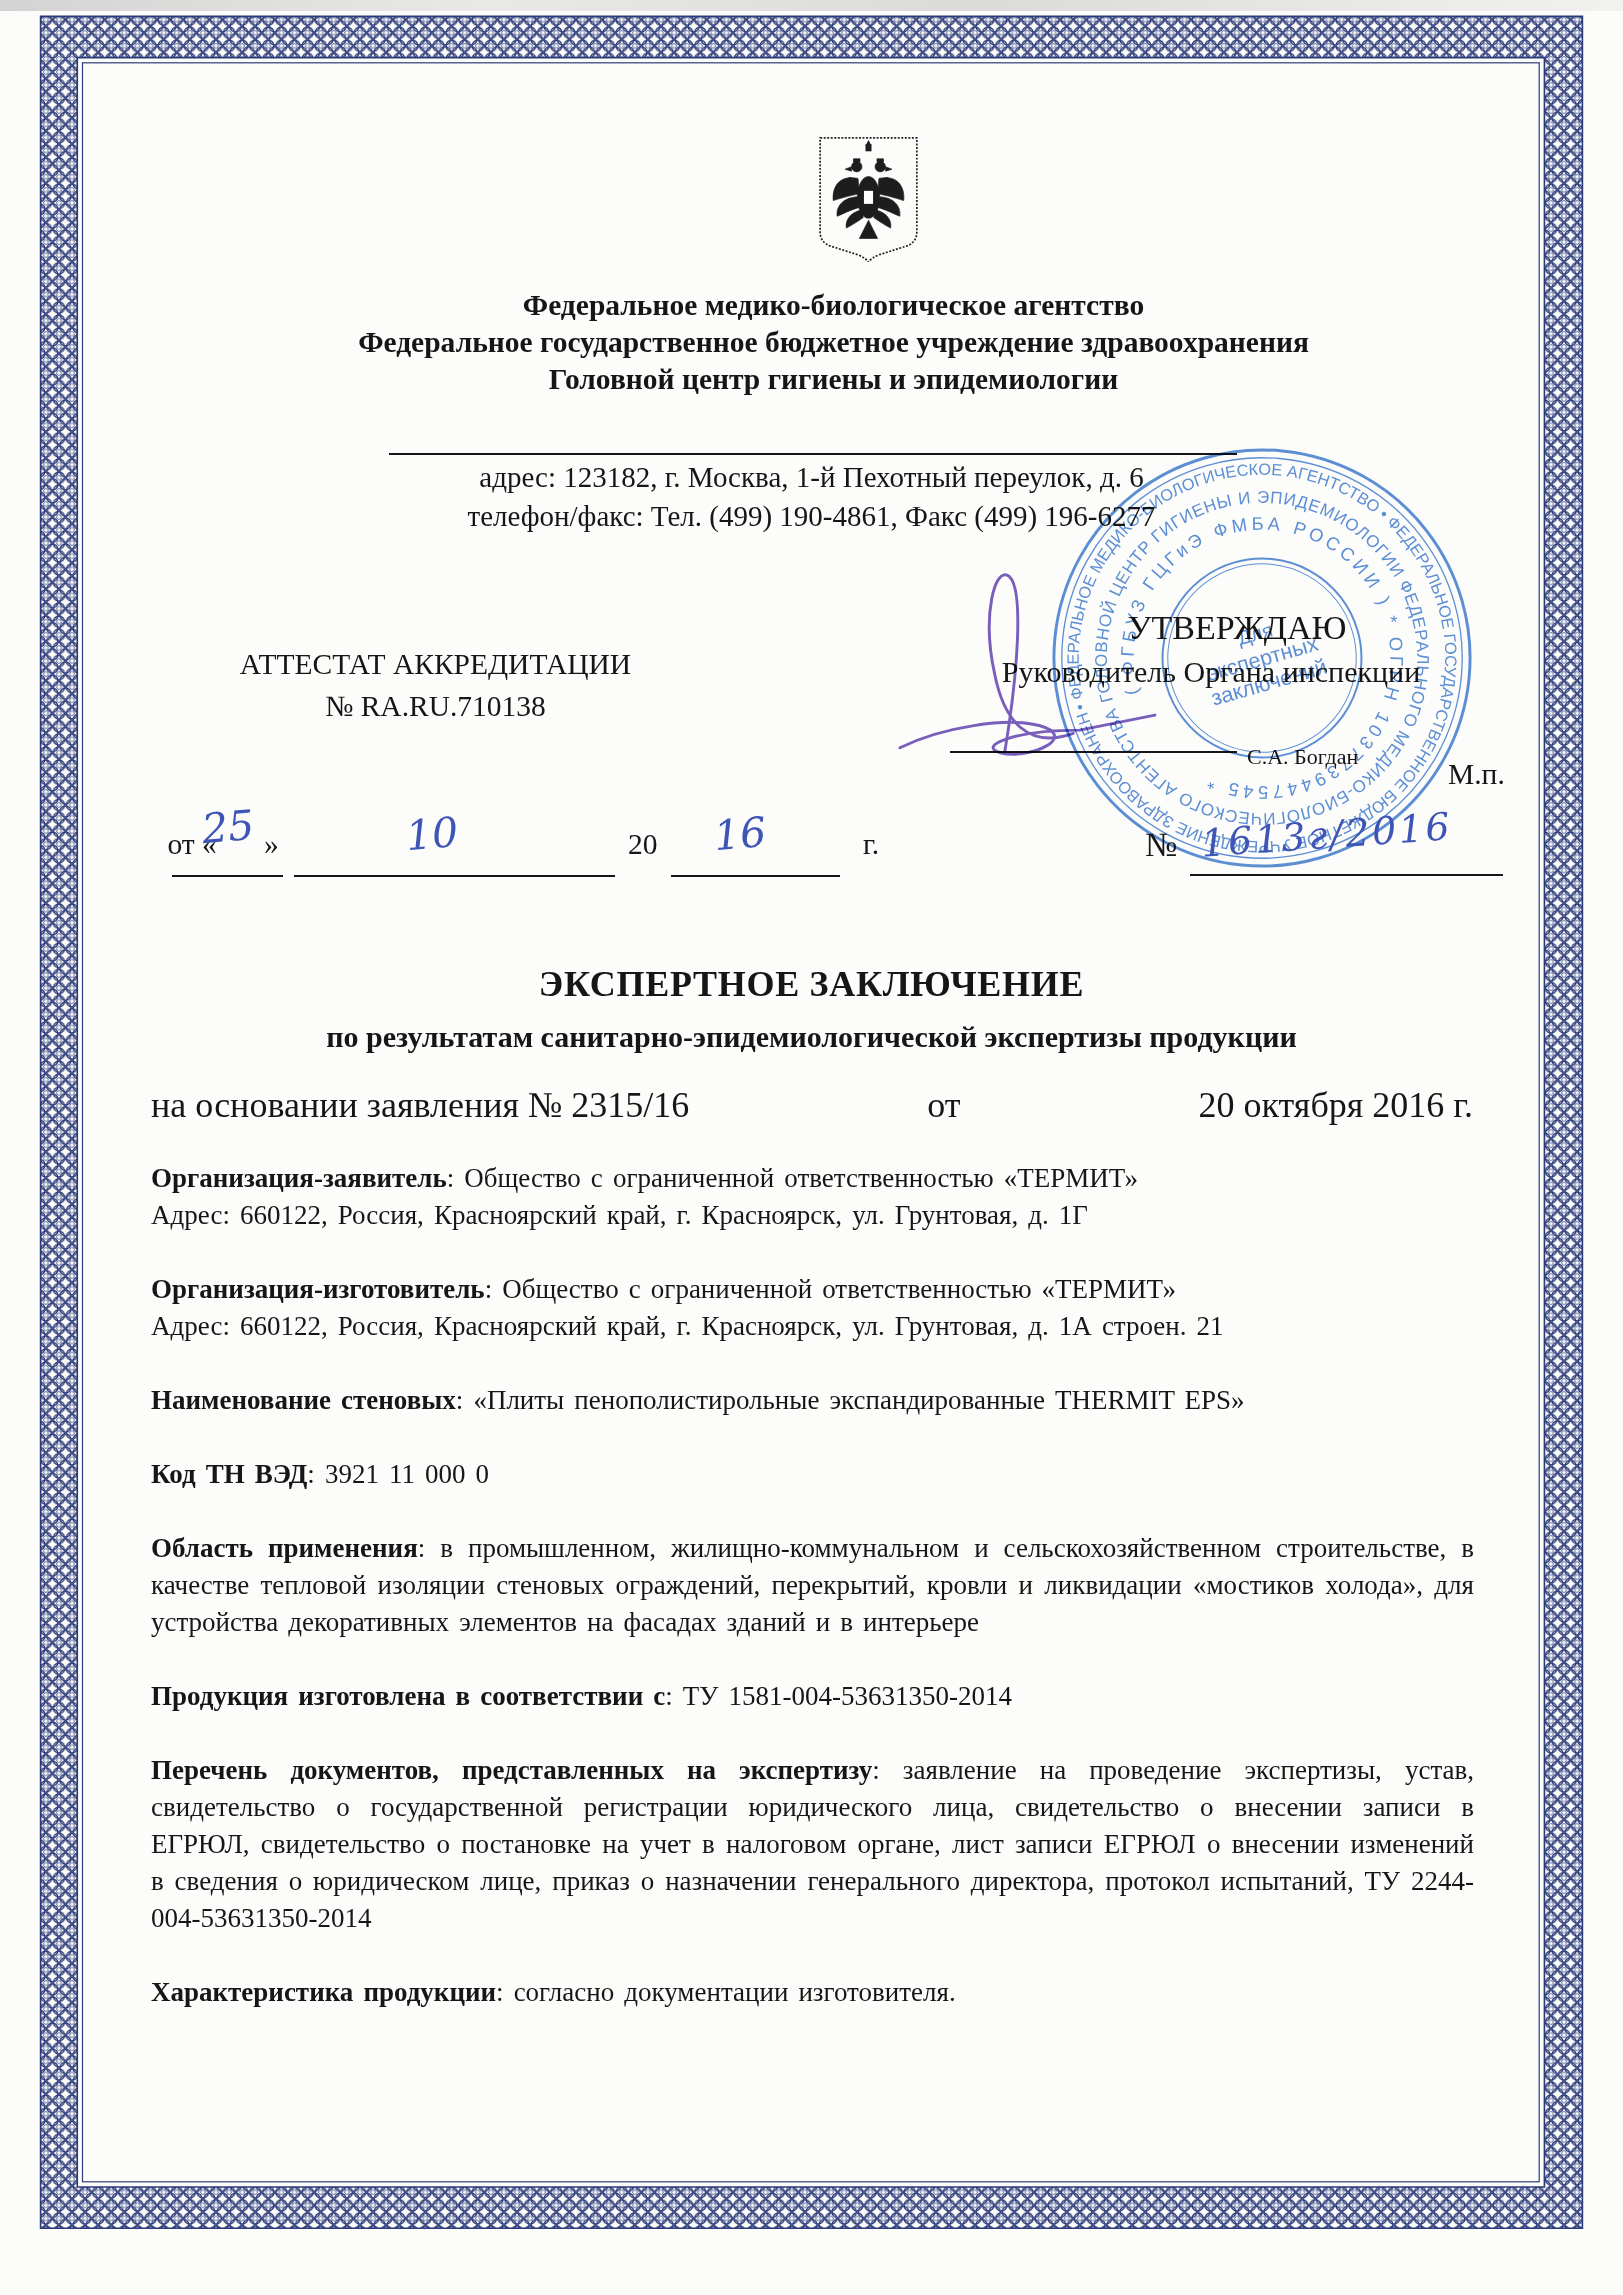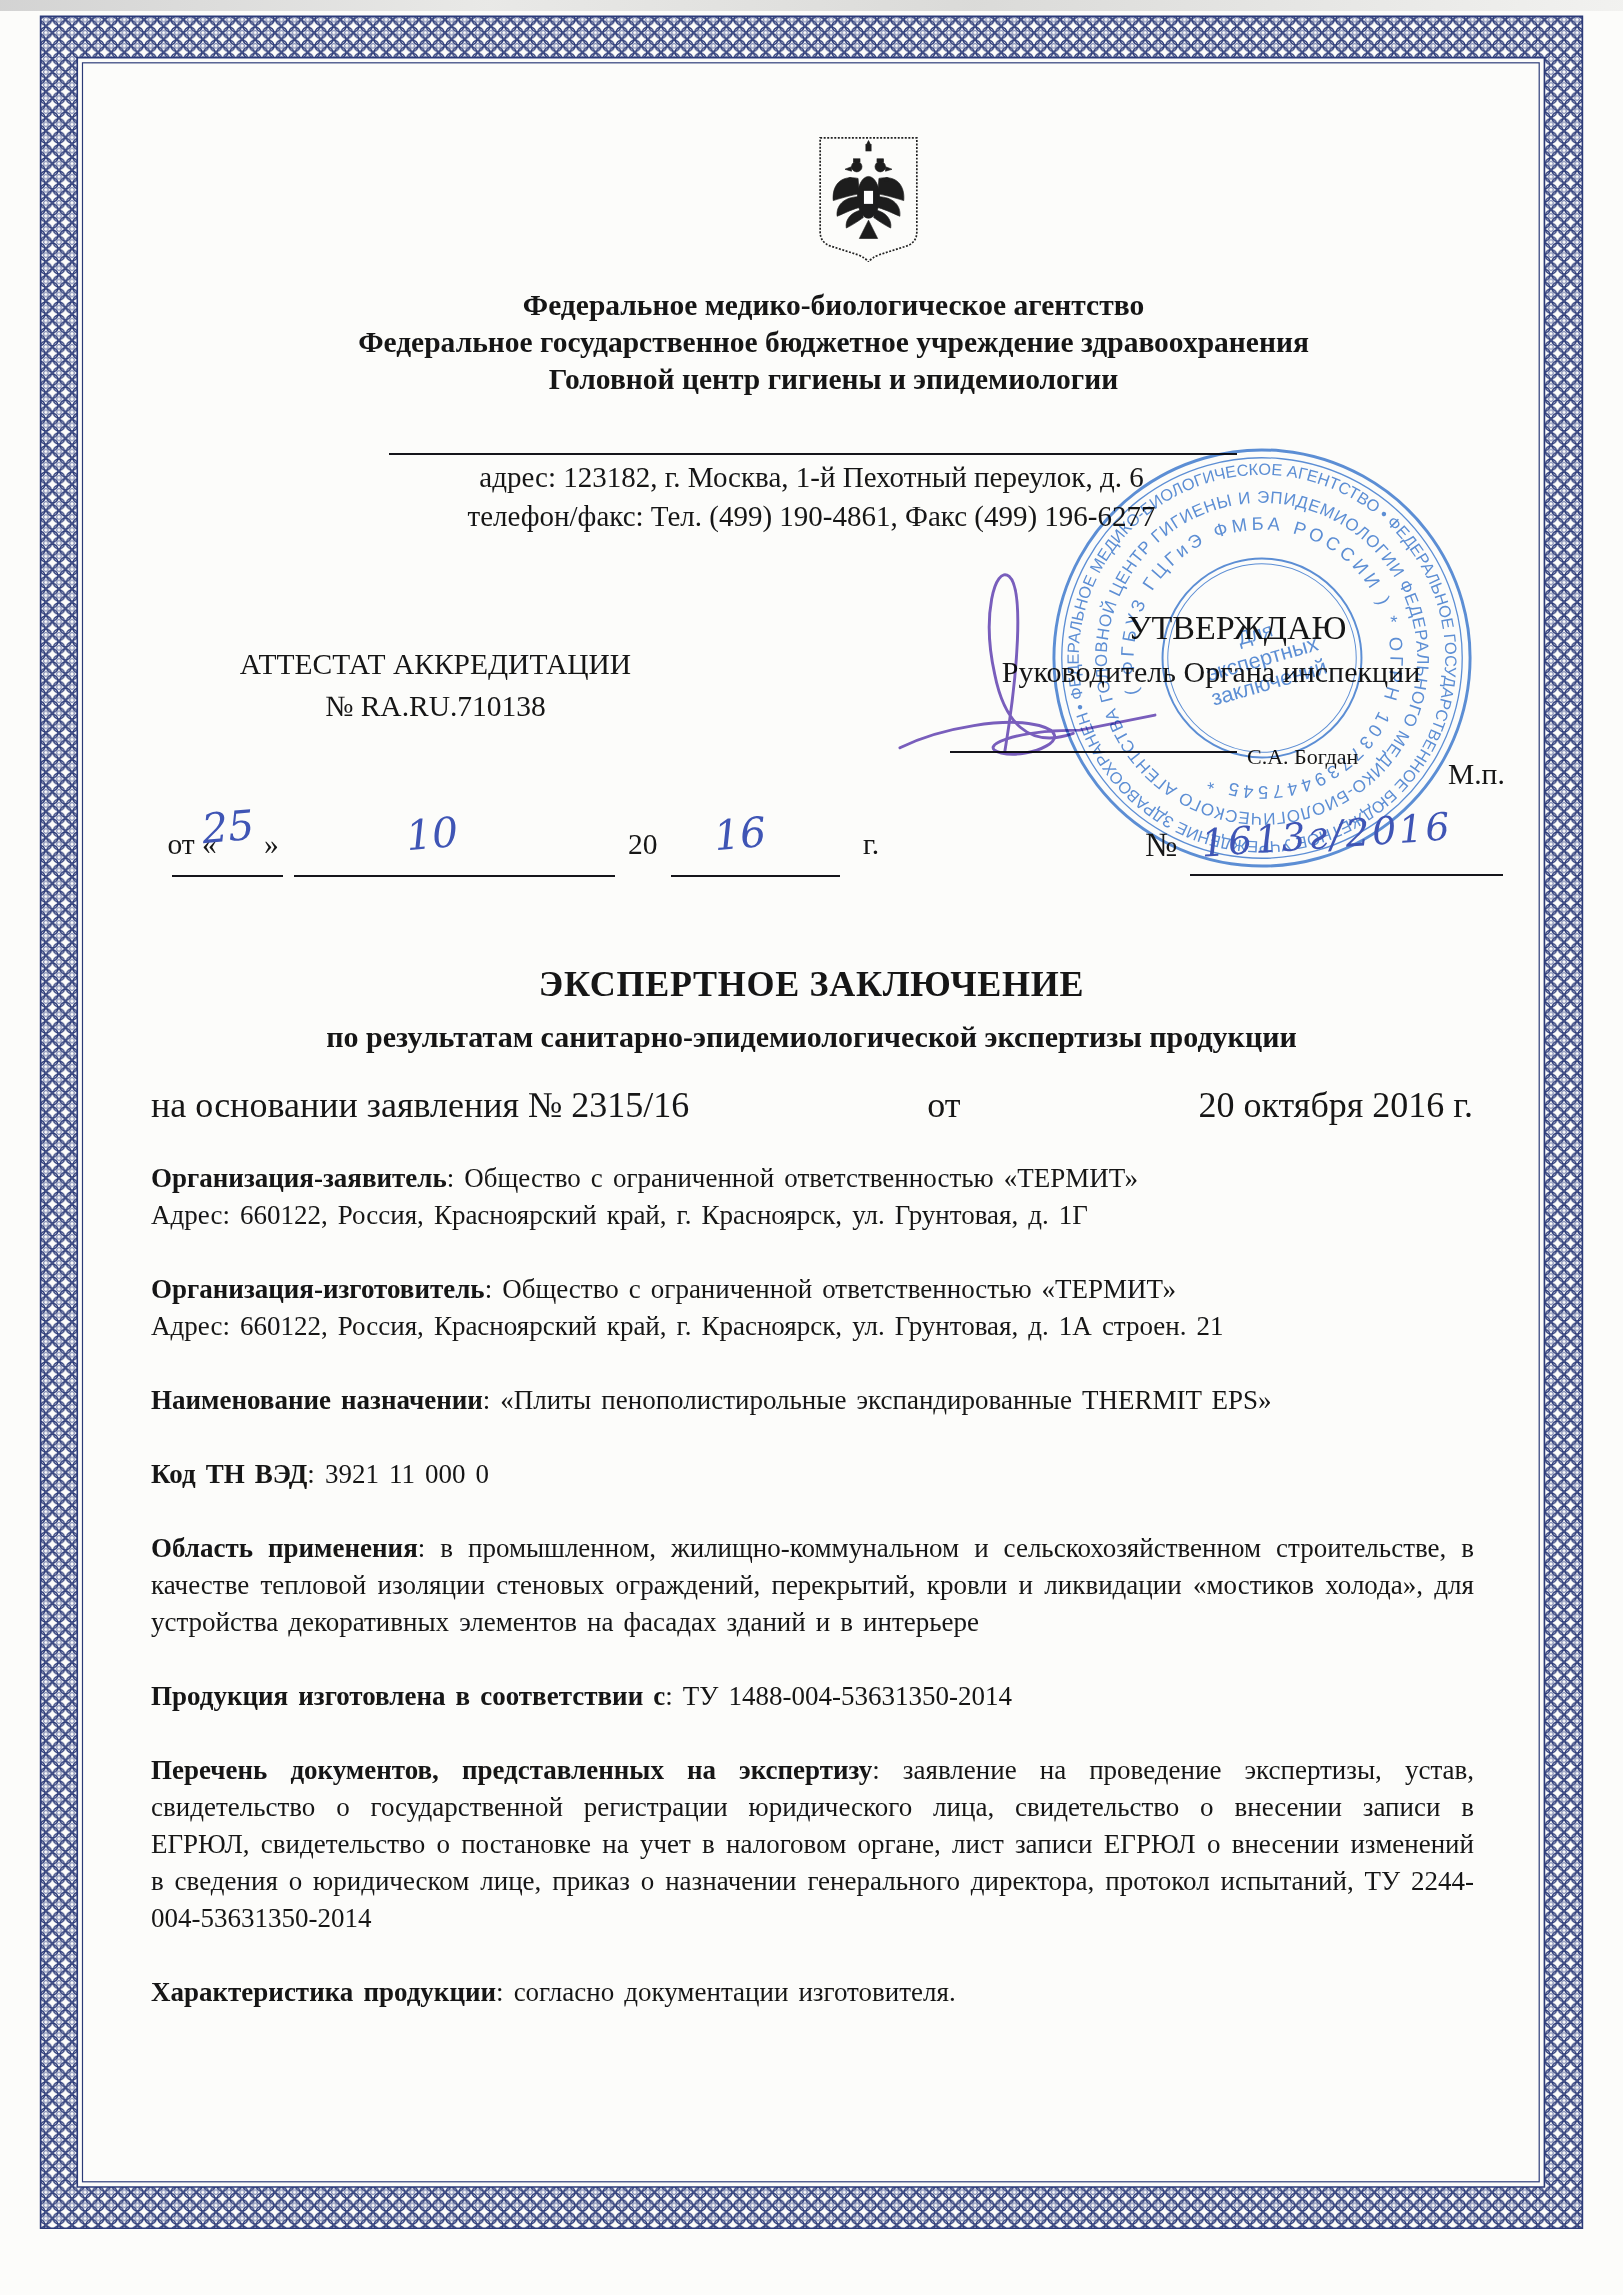--- a/index.html
+++ b/index.html
@@ -186,30 +186,30 @@
   <div class="abs body">
     <p class="sec">
       <span class="line"><b>Организация-заявитель</b><span>: Общество с ограниченной ответственностью «ТЕРМИТ»</span></span>
       <span class="line">Адрес: 660122, Россия, Красноярский край, г. Красноярск, ул. Грунтовая, д. 1Г</span>
     </p>
     <p class="sec">
       <span class="line"><b>Организация-изготовитель</b><span>: Общество с ограниченной  ответственностью «ТЕРМИТ»</span></span>
       <span class="line">Адрес: 660122, Россия, Красноярский край, г. Красноярск, ул. Грунтовая, д. 1А строен. 21</span>
     </p>
     <p class="sec">
-      <b>Наименование назначении</b><span>: «Плиты пенополистирольные экспандированные THERMIT EPS»</span>
+      <b>Наименование стеновых</b><span>: «Плиты пенополистирольные экспандированные THERMIT EPS»</span>
     </p>
     <p class="sec">
       <b>Код ТН ВЭД</b><span>: 3921 11 000 0</span>
     </p>
     <p class="sec">
       <b>Область применения</b><span>: в промышленном, жилищно-коммунальном и сельскохозяйственном строительстве, в качестве тепловой изоляции стеновых ограждений, перекрытий, кровли и ликвидации «мостиков холода», для устройства декоративных элементов на фасадах зданий и в интерьере</span>
     </p>
     <p class="sec">
-      <b>Продукция изготовлена в соответствии с</b><span>: ТУ 1488-004-53631350-2014</span>
+      <b>Продукция изготовлена в соответствии с</b><span>: ТУ 1581-004-53631350-2014</span>
     </p>
     <p class="sec">
       <b>Перечень документов, представленных на экспертизу</b><span>: заявление на проведение экспертизы, устав, свидетельство о государственной регистрации юридического лица, свидетельство о внесении записи в ЕГРЮЛ, свидетельство о постановке на учет в налоговом органе, лист записи ЕГРЮЛ о внесении изменений в сведения о юридическом лице, приказ о назначении генерального директора, протокол испытаний, ТУ 2244-004-53631350-2014</span>
     </p>
     <p class="sec">
       <b>Характеристика продукции</b><span>: согласно документации изготовителя.</span>
     </p>
   </div>
 
 </div>

